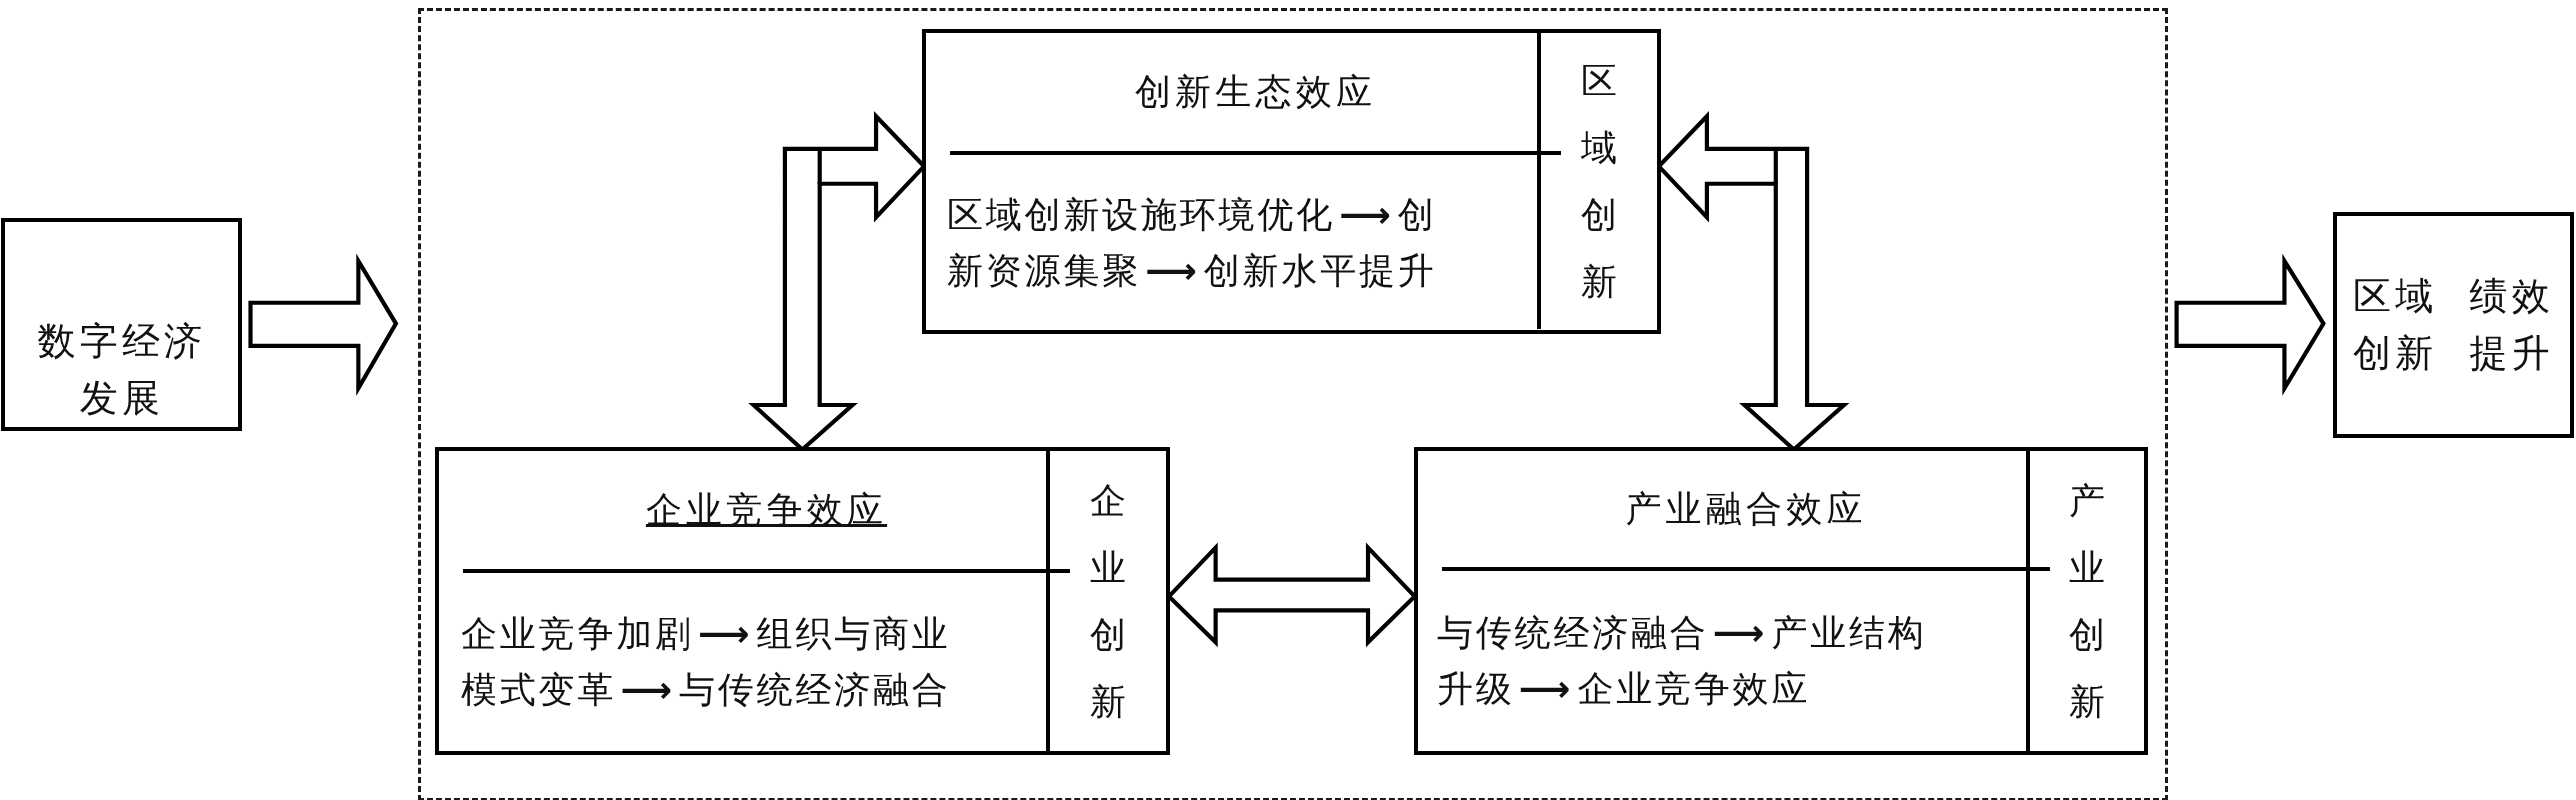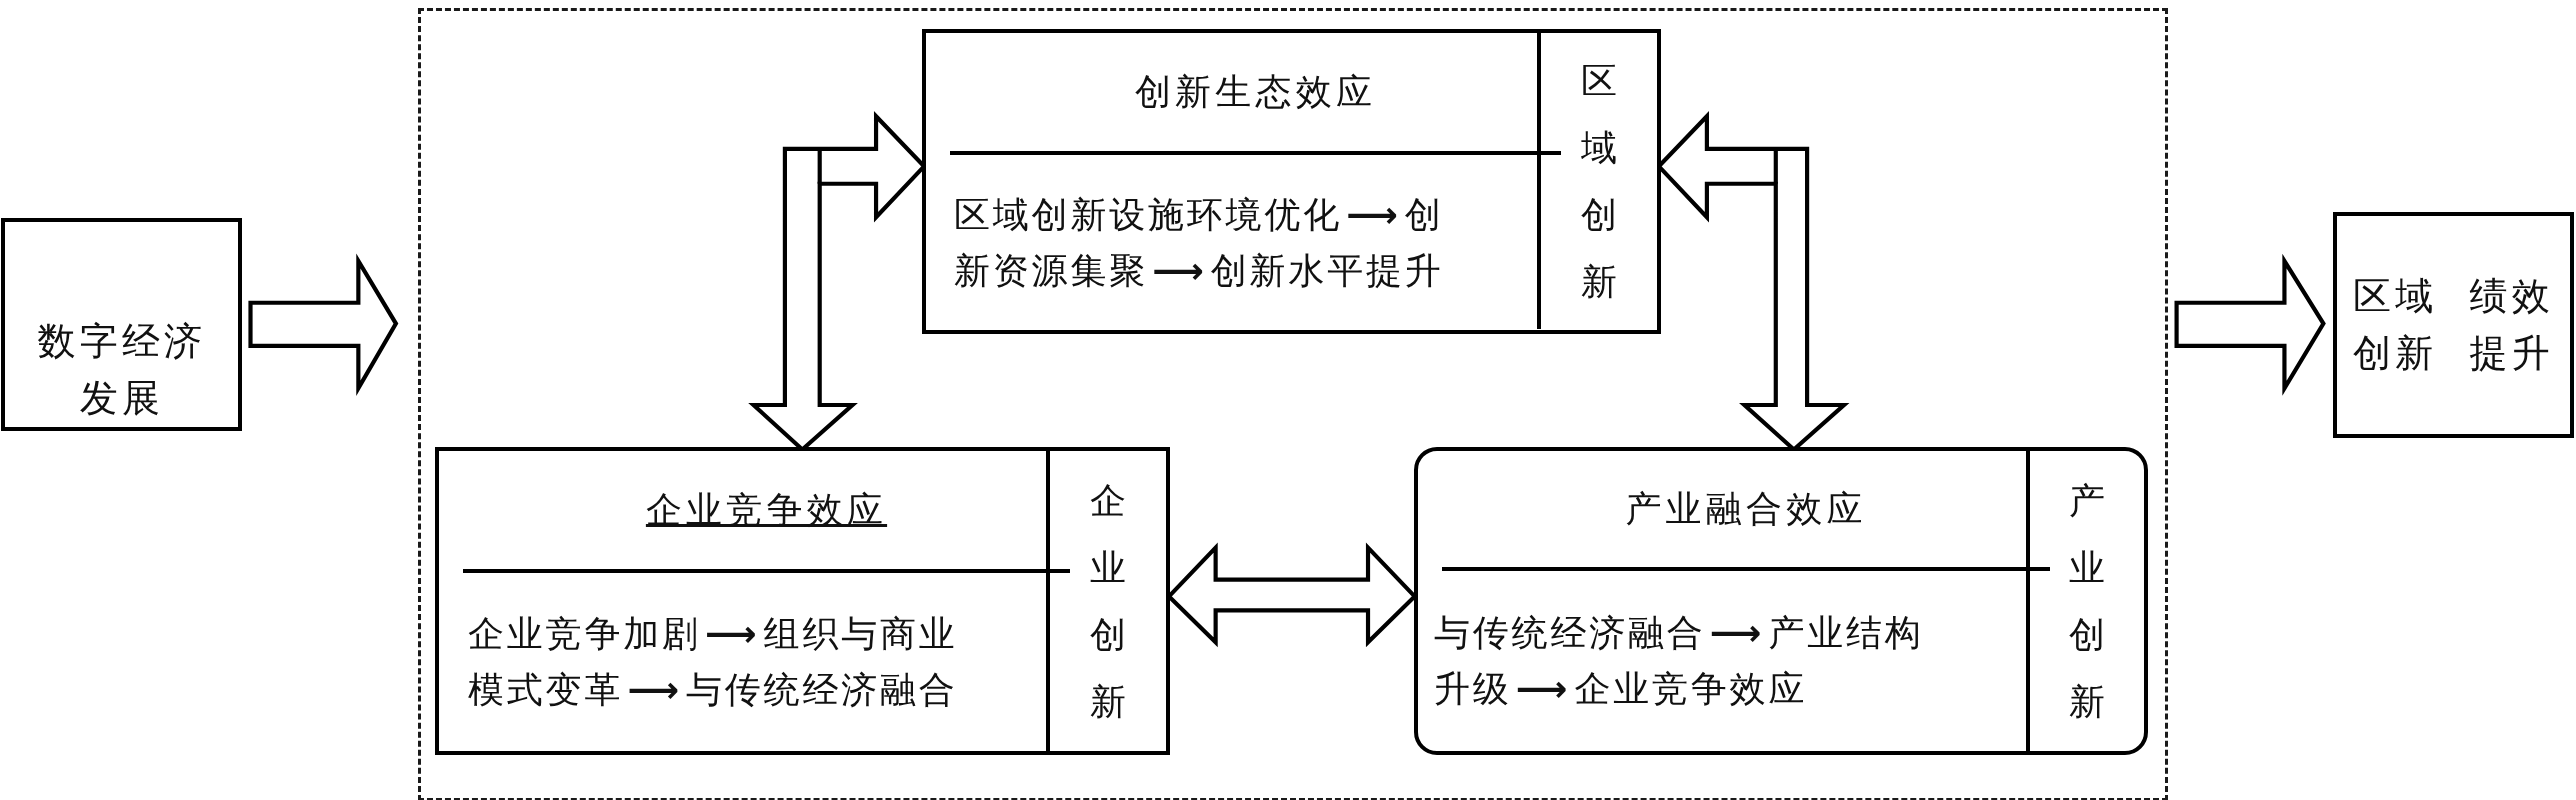--- a/index.html
+++ b/index.html
@@ -7,21 +7,21 @@
          font-family: "DejaVu Serif", "Liberation Serif", serif; color: #111; }
   svg.arrows { position: absolute; left: 0; top: 0; }
   .box { position: absolute; border: 4.2px solid #000; box-sizing: border-box; background: #fff; }
   .dashed { position: absolute; box-sizing: border-box; border: 3.5px dashed #1a1a1a; }
   .center-text { position: absolute; display: flex; align-items: center; justify-content: flex-end;
                  text-align: center; font-size: 38px; line-height: 57px; letter-spacing: 4.2px; }
   .effect { position: absolute; box-sizing: border-box; }
   .effect .head { position: absolute; left: 0; top: 0; display: flex; align-items: center;
                   justify-content: center; font-size: 36px; letter-spacing: 4.2px; border-bottom: 4.2px solid #000; box-sizing: border-box; margin-left: 24px; }
   .effect .body { position: absolute; left: 0; box-sizing: border-box; display: flex; flex-direction: column;
-                  justify-content: center; padding: 0 12.5px 0 21px; font-size: 36px; line-height: 56px; letter-spacing: 2.8px; margin-left: 7px; }
+                  justify-content: center; padding: 0 12.5px 0 21px; font-size: 36px; line-height: 56px; letter-spacing: 2.8px; }
   .effect .side { position: absolute; top: 0; box-sizing: border-box; border-left: 4.2px solid #000;
                   display: flex; flex-direction: column; align-items: center; justify-content: center;
                   font-size: 36px; line-height: 67px; }
   .arr { display: inline-block; font-family: "DejaVu Sans", sans-serif; font-weight: bold; margin: 0 4.2px; }
 </style>
 </head>
 <body>
 
 <div class="dashed" style="left:418px; top:7.7px; width:1750px; height:793px;"></div>
 
@@ -81,23 +81,23 @@
     </div>
   </div>
   <div class="side" style="left:607px; width:120px; height:300px;">
     <span>企</span>
     <span>业</span>
     <span>创</span>
     <span>新</span>
   </div>
 </div>
 
-<div class="box effect" style="left:1414px; top:447px; width:734px; height:308px;border-radius:23px;">
+<div class="box effect" style="left:1414px; top:447px; width:734px; height:308px;">
   <div class="head" style="width:608px; height:120px;">产业融合效应</div>
-  <div class="body" style="top:120px; width:608px; height:180px; padding-left:9px;">
+  <div class="body" style="top:120px; width:608px; height:180px; padding-left:19px;">
     <div>
       <span>与传统经济融合</span><span class="arr">⟶</span><span>产业结构</span>
     </div>
     <div>
       <span>升级</span><span class="arr">⟶</span><span>企业竞争效应</span>
     </div>
   </div>
   <div class="side" style="left:608px; width:118px; height:300px;">
     <span>产</span>
     <span>业</span>

